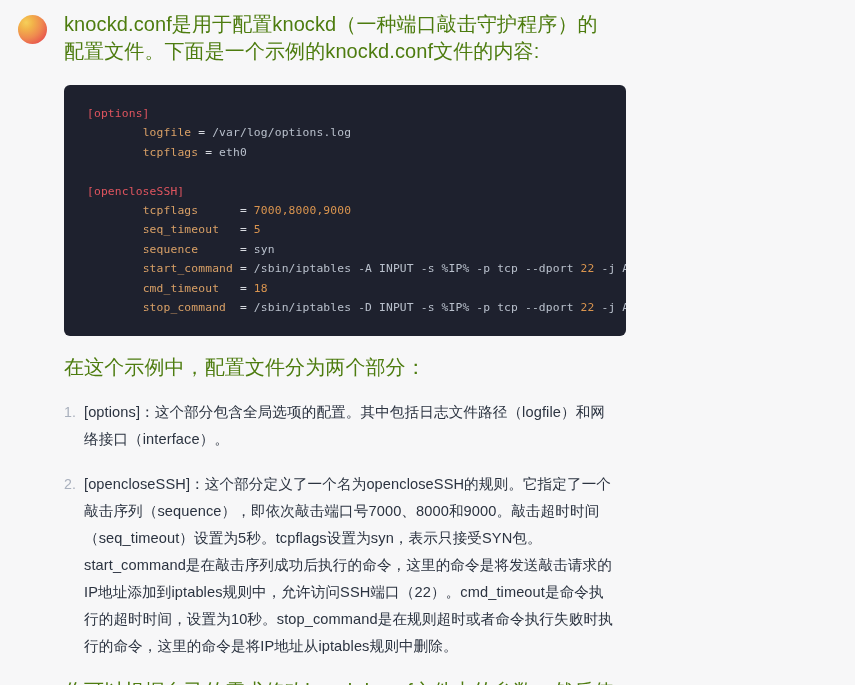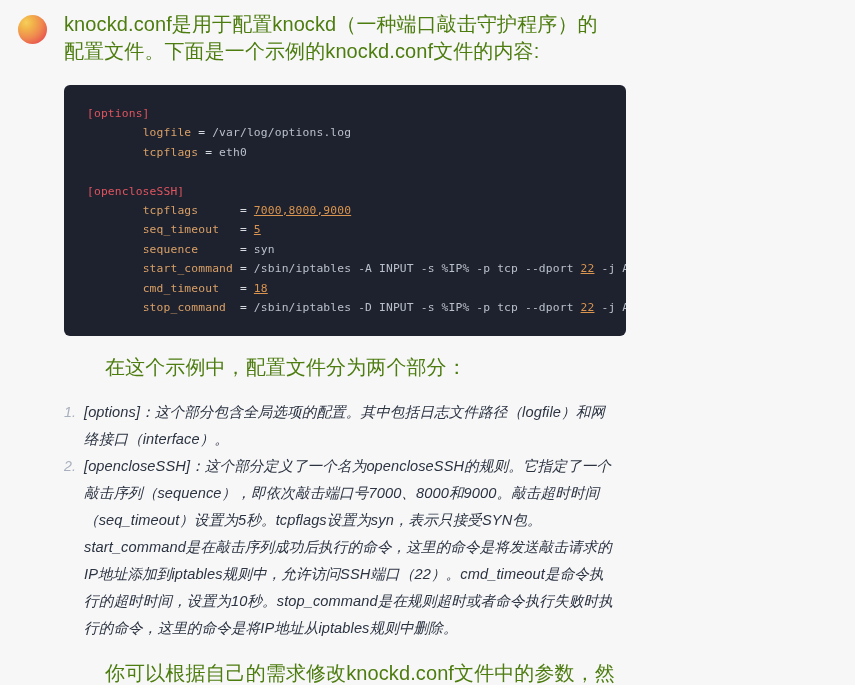--- a/index.html
+++ b/index.html
@@ -43,21 +43,21 @@
   }
 
   p.para {
     margin: 0 0 0 0;
     font-size: 20px;
     line-height: 27px;
     color: #4d7c0f;
     letter-spacing: 0.1px;
   }
 
-  p.para-gap { margin-top: 18px; margin-left: 41px; }
+  p.para-gap { margin-top: 18px; }
 
   .codeblock {
     margin-top: 20px;
     width: 562px;
     background: #1e212e;
     border-radius: 6px;
     padding: 19px 0 19px 0;
     overflow: hidden;
   }
 
@@ -69,41 +69,40 @@
     line-height: 19.4px;
     color: #abb2bf;
     white-space: pre;
     letter-spacing: 0.15px;
   }
 
   .tok-section { color: #e0555f; text-align: center; }
   .tok-key     { color: #d9a066; }
   .tok-op      { color: #d7dae0; }
   .tok-val     { color: #b9c0cc; }
-  .tok-num     { color: #d9944f; text-decoration: underline; }
+  .tok-num     { color: #d9944f; }
 
   ol.list {
     margin: 18px 0 0 0;
     padding: 0;
     list-style: none;
     counter-reset: li;
   }
 
   ol.list > li {
     counter-increment: li;
     position: relative;
     padding-left: 20px;
     font-size: 14.6px;
     line-height: 27px;
     color: #2b3340;
     letter-spacing: 0.1px;
-    font-style: italic;
   }
 
-  ol.list > li + li { }
+  ol.list > li + li { margin-top: 18px; }
 
   ol.list > li::before {
     content: counter(li) ".";
     position: absolute;
     left: 0;
     top: 0;
     color: #a9b0bd;
     font-size: 14.2px;
     font-family: "Liberation Sans", sans-serif;
   }

